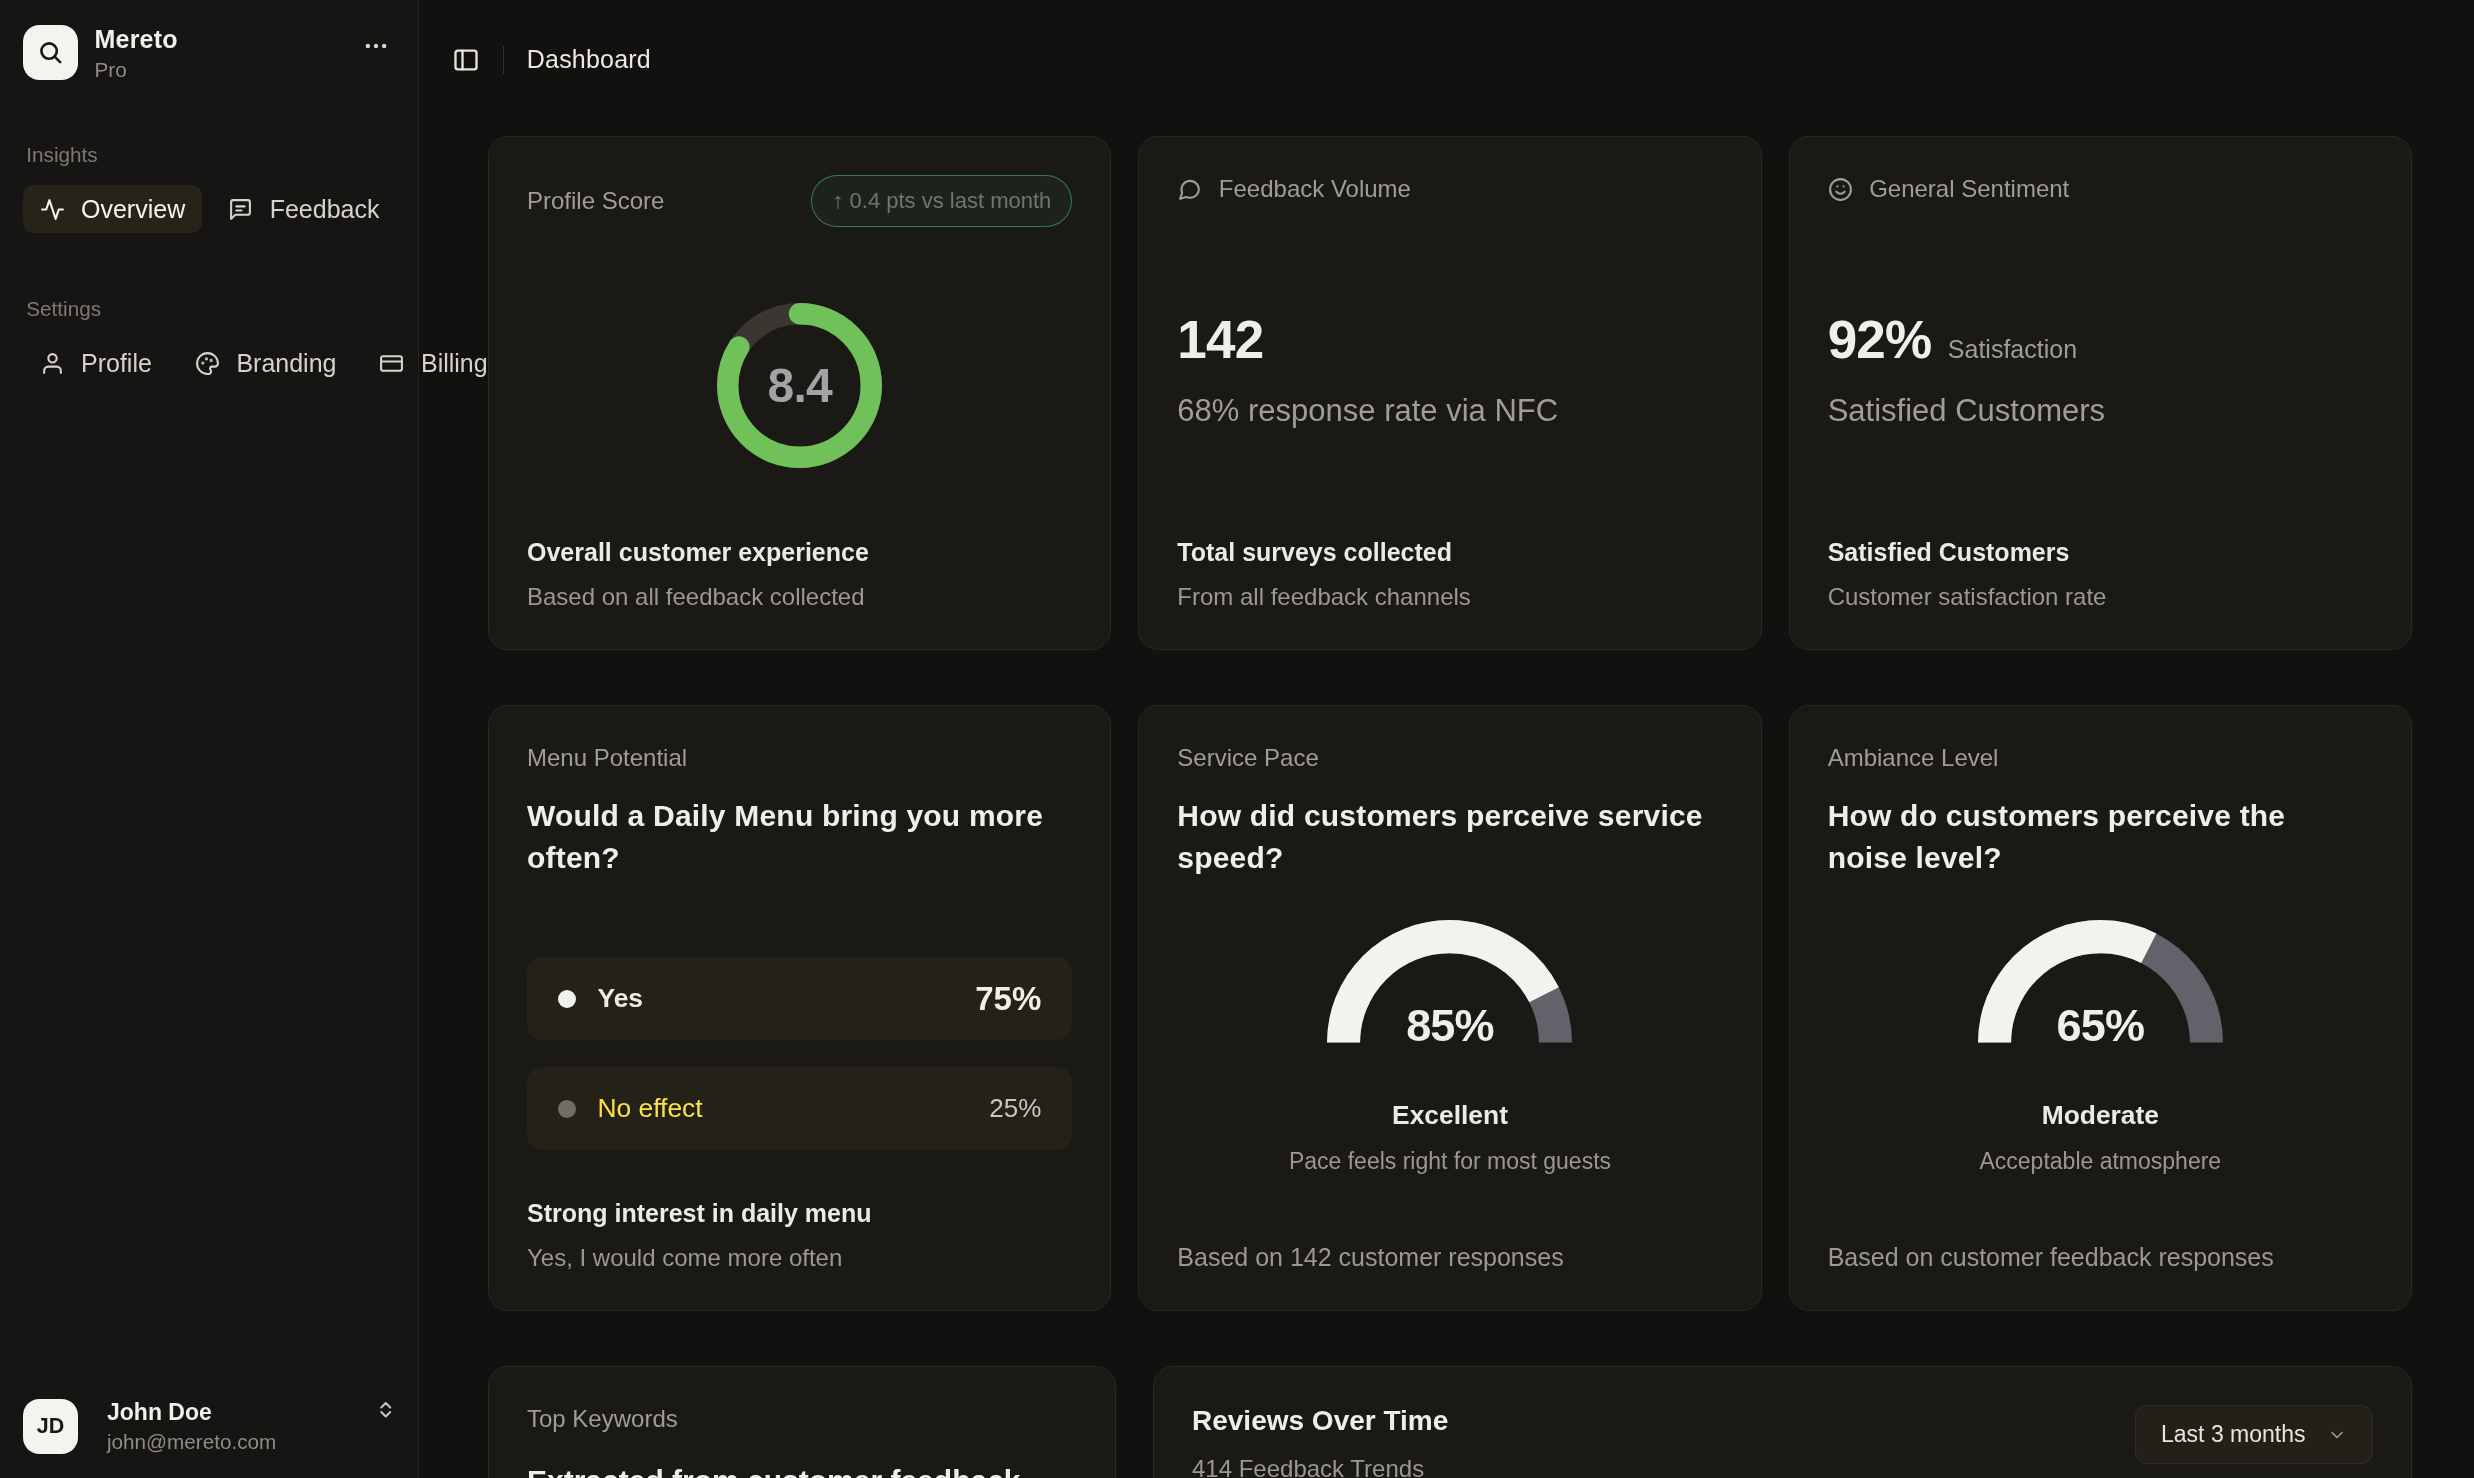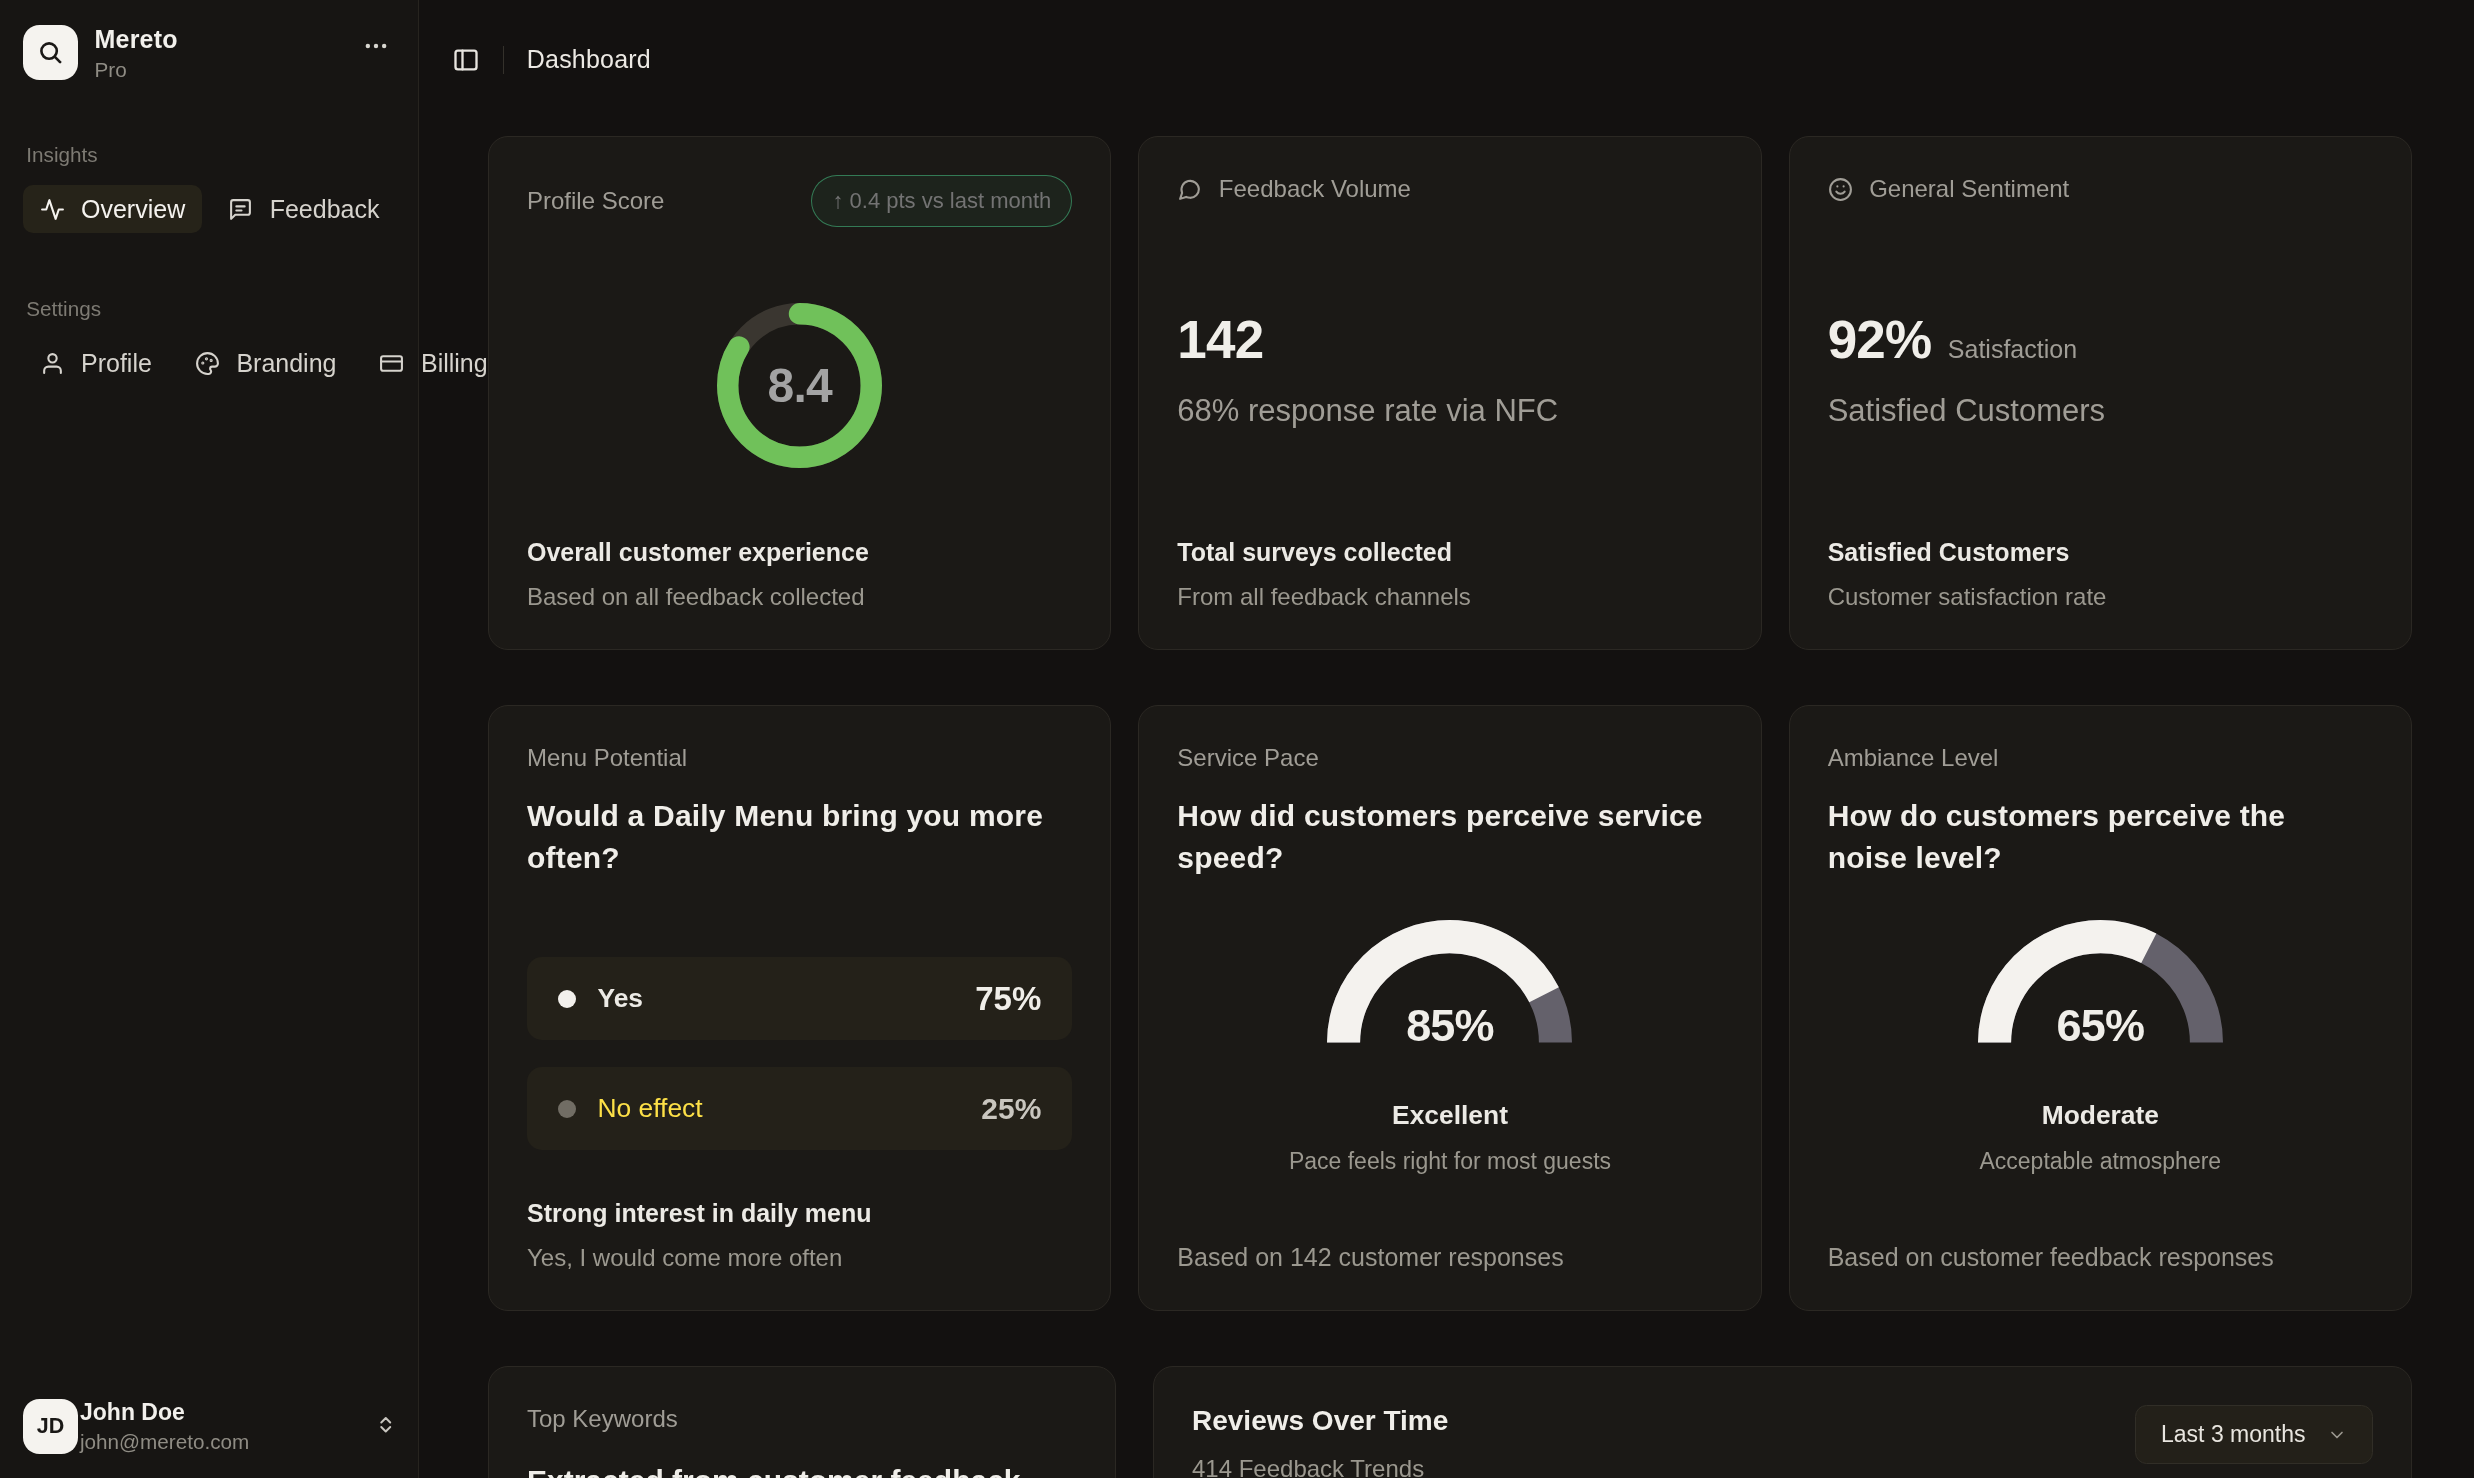--- a/index.html
+++ b/index.html
@@ -31,21 +31,21 @@
   .section-label.second { margin-top:64px; }
   .nav-list { display:flex; flex-direction:row; gap:10px; }
   .nav-item {
     display:flex; align-items:center; gap:16.5px;
     height:48px; border-radius:10px; padding:0 16.5px;
     font-size:25px; color:#d6d3cd; cursor:pointer;
   }
   .nav-item svg { flex:0 0 25px; }
   .nav-item.active { background:#262319; color:#f5f3ef; font-weight:400; }
   .sidebar-spacer { flex:1 1 auto; }
-  .user-row { display:flex; align-items:center; gap:2px; cursor:pointer; }
+  .user-row { display:flex; align-items:flex-start; gap:29px; cursor:pointer; }
   .user-avatar {
     width:55px; height:55px; border-radius:16.5px; background:#f5f3ef;
     color:#1a1816; font-size:21.5px; font-weight:700;
     display:flex; align-items:center; justify-content:center; flex:0 0 55px;
   }
   .user-meta { display:flex; flex-direction:column; gap:4.1px; min-width:0; }
   .user-name { font-size:23px; font-weight:700; color:#f2f0ec; }
   .user-email { font-size:20.7px; color:#8f8c84; }
   .user-caret { margin-left:auto; color:#c9c6c0; }
 
@@ -104,21 +104,21 @@
   .opt-row {
     background:#242119; border-radius:15px; height:83px;
     display:flex; align-items:center; padding:0 31px; gap:21.5px;
   }
   .opt-dot { width:18px; height:18px; border-radius:50%; }
   .opt-dot.white { background:#f2f0ec; }
   .opt-dot.gray { background:#716d64; }
   .opt-label { font-size:26.4px; font-weight:600; color:#eceae5; }
   .opt-label.dim { color:#fde047; font-weight:400; }
   .opt-value { margin-left:auto; font-size:33px; font-weight:700; color:#f0eee9; }
-  .opt-value.dim { font-weight:700; color:#c9c6bf; font-size:30px; }
+  .opt-value.dim { font-weight:400; color:#c9c6bf; font-size:26px; }
 
   
   .gauge-wrap { position:relative; width:245px; height:132px; margin:41px auto 0; }
   .gauge-value {
     position:absolute; left:0; right:0; bottom:0; text-align:center;
     font-size:45px; font-weight:700; color:#f0eee9; letter-spacing:-0.8px;
   }
   .rating { text-align:center; font-size:26.4px; font-weight:600; color:#eceae5; margin-top:48px; }
   .rating-cap { text-align:center; font-size:23px; color:#9b988f; margin-top:16.5px; }
   .footnote { margin-top:auto; font-size:25px; color:#9b988f; }

